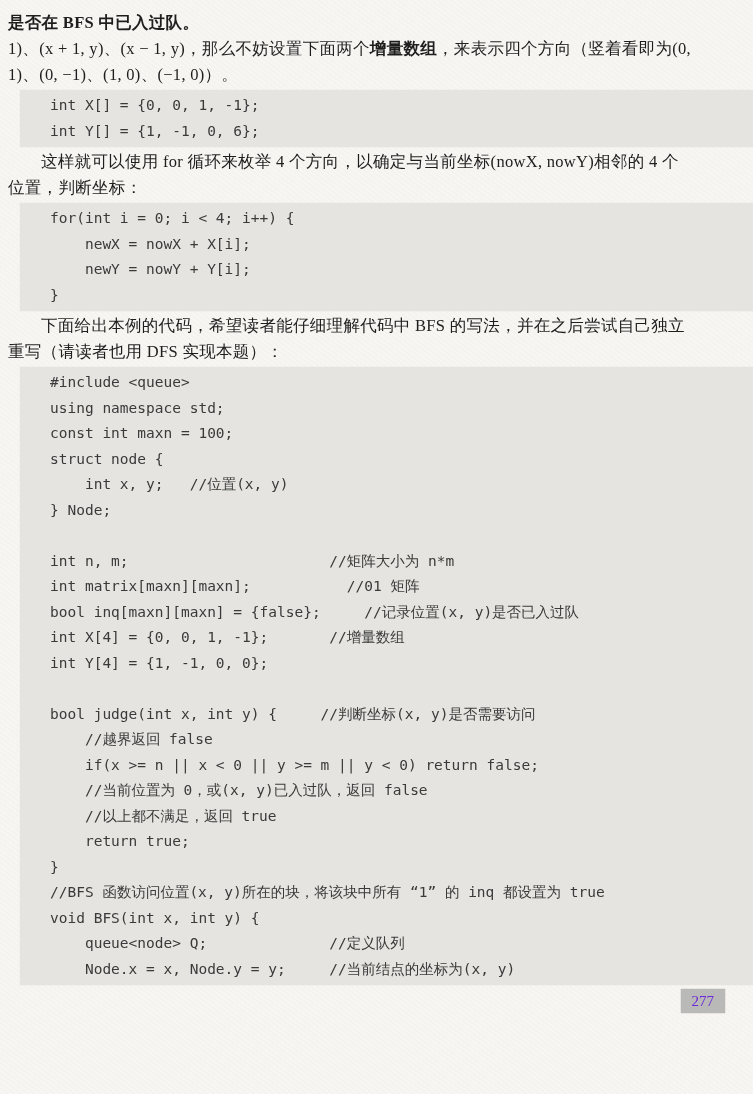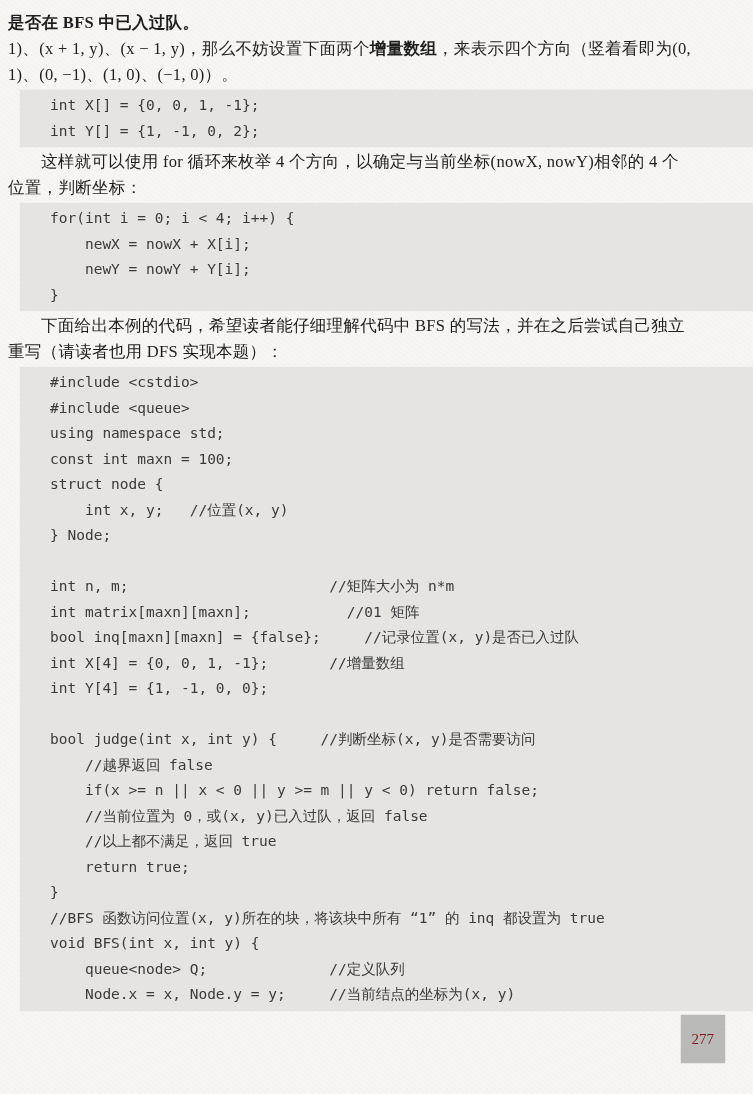--- a/index.html
+++ b/index.html
@@ -46,59 +46,58 @@
     white-space: pre;
   }
   .footer-row {
     margin-top: 4px;
     text-align: right;
     padding-right: 20px;
   }
   .page-number {
     display: inline-block;
     background: #b9b9b7;
-    color: #7f1d1d;
+    color: #6d28d9;
     font-size: 15px;
     line-height: 20px;
-    padding: 14px 11px;
+    padding: 2px 11px;
     box-shadow: 0 0 1px rgba(0,0,0,0.35);
   }
 </style>
 </head>
 <body>
 
 <div class="page">
   <div>
       <div class="text-block">
         <div class="text-line"><span class="seg-bold">是否在 </span><span class="seg-bold">BFS</span><span class="seg-bold"> 中已入过队。</span></div>
       </div>
       <div class="text-block">
         <div class="text-line"><span>1)、(x + 1, y)、(x − 1, y)，那么不妨设置下面两个</span><span class="seg-bold">增量数组</span><span>，来表示四个方向（竖着看即为(0,</span></div>
         <div class="text-line"><span>1)、(0, −1)、(1, 0)、(−1, 0)）。</span></div>
       </div>
       <div class="code-block">
         <div class="code-line">int X[] = {0, 0, 1, -1};</div>
-        <div class="code-line">int Y[] = {1, -1, 0, 2};</div>
+        <div class="code-line">int Y[] = {1, -1, 0, 6};</div>
       </div>
       <div class="text-block">
         <div class="text-line indent"><span>这样就可以使用 for 循环来枚举 4 个方向，以确定与当前坐标(nowX, nowY)相邻的 4 个</span></div>
         <div class="text-line"><span>位置，判断坐标：</span></div>
       </div>
       <div class="code-block">
         <div class="code-line">for(int i = 0; i &lt; 4; i++) {</div>
         <div class="code-line">    newX = nowX + X[i];</div>
         <div class="code-line">    newY = nowY + Y[i];</div>
         <div class="code-line">}</div>
       </div>
       <div class="text-block">
         <div class="text-line indent"><span>下面给出本例的代码，希望读者能仔细理解代码中 BFS 的写法，并在之后尝试自己独立</span></div>
         <div class="text-line"><span>重写（请读者也用 DFS 实现本题）：</span></div>
       </div>
       <div class="code-block">
-        <div class="code-line">#include &lt;cstdio&gt;</div>
         <div class="code-line">#include &lt;queue&gt;</div>
         <div class="code-line">using namespace std;</div>
         <div class="code-line">const int maxn = 100;</div>
         <div class="code-line">struct node {</div>
         <div class="code-line">    int x, y;   //位置(x, y)</div>
         <div class="code-line">} Node;</div>
         <div class="code-line">&nbsp;</div>
         <div class="code-line">int n, m;                       //矩阵大小为 n*m</div>
         <div class="code-line">int matrix[maxn][maxn];           //01 矩阵</div>
         <div class="code-line">bool inq[maxn][maxn] = {false};     //记录位置(x, y)是否已入过队</div>

